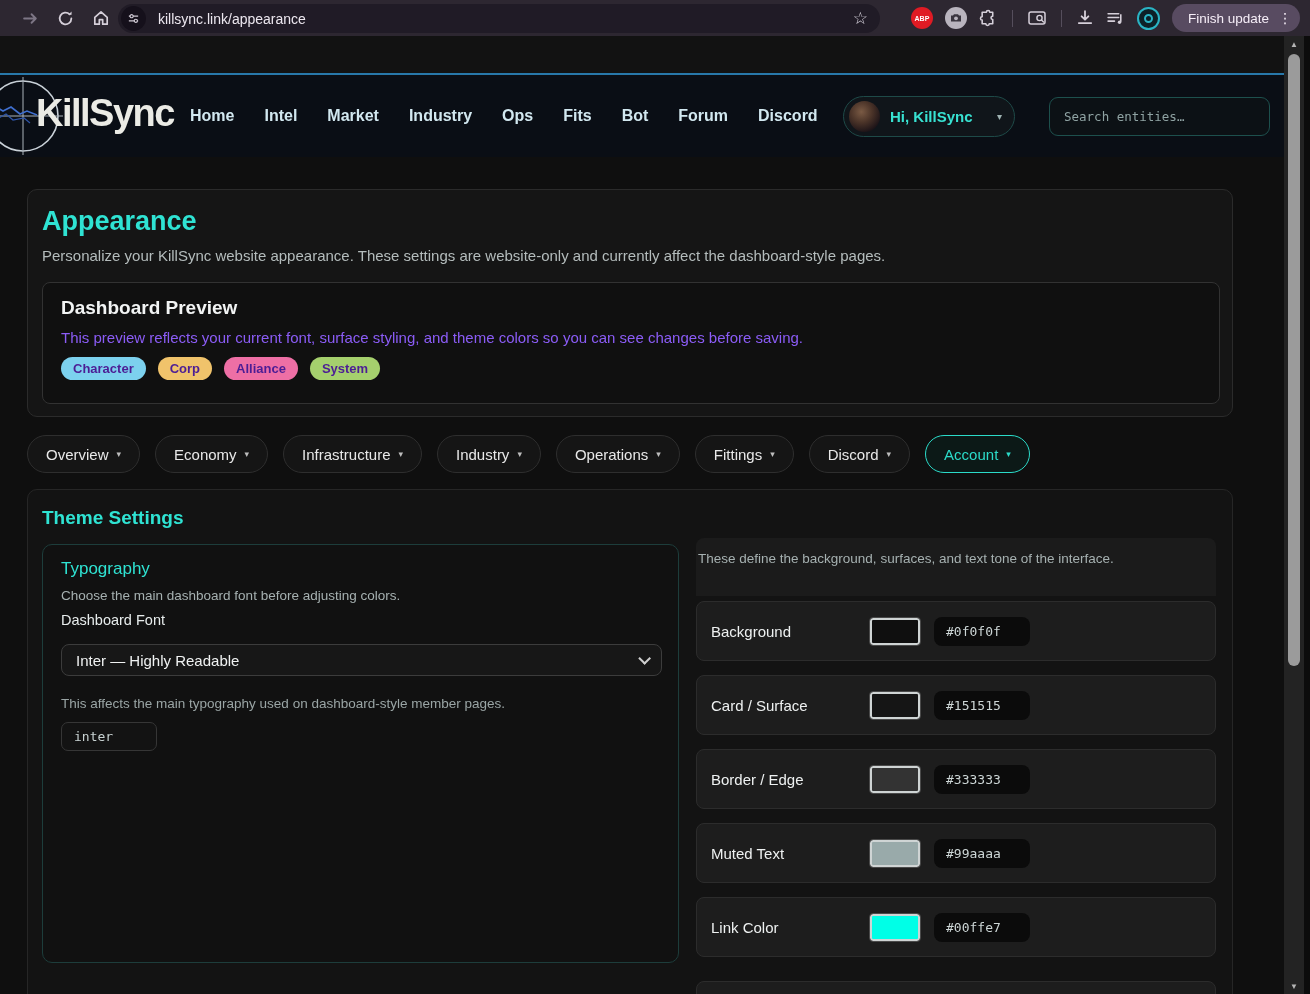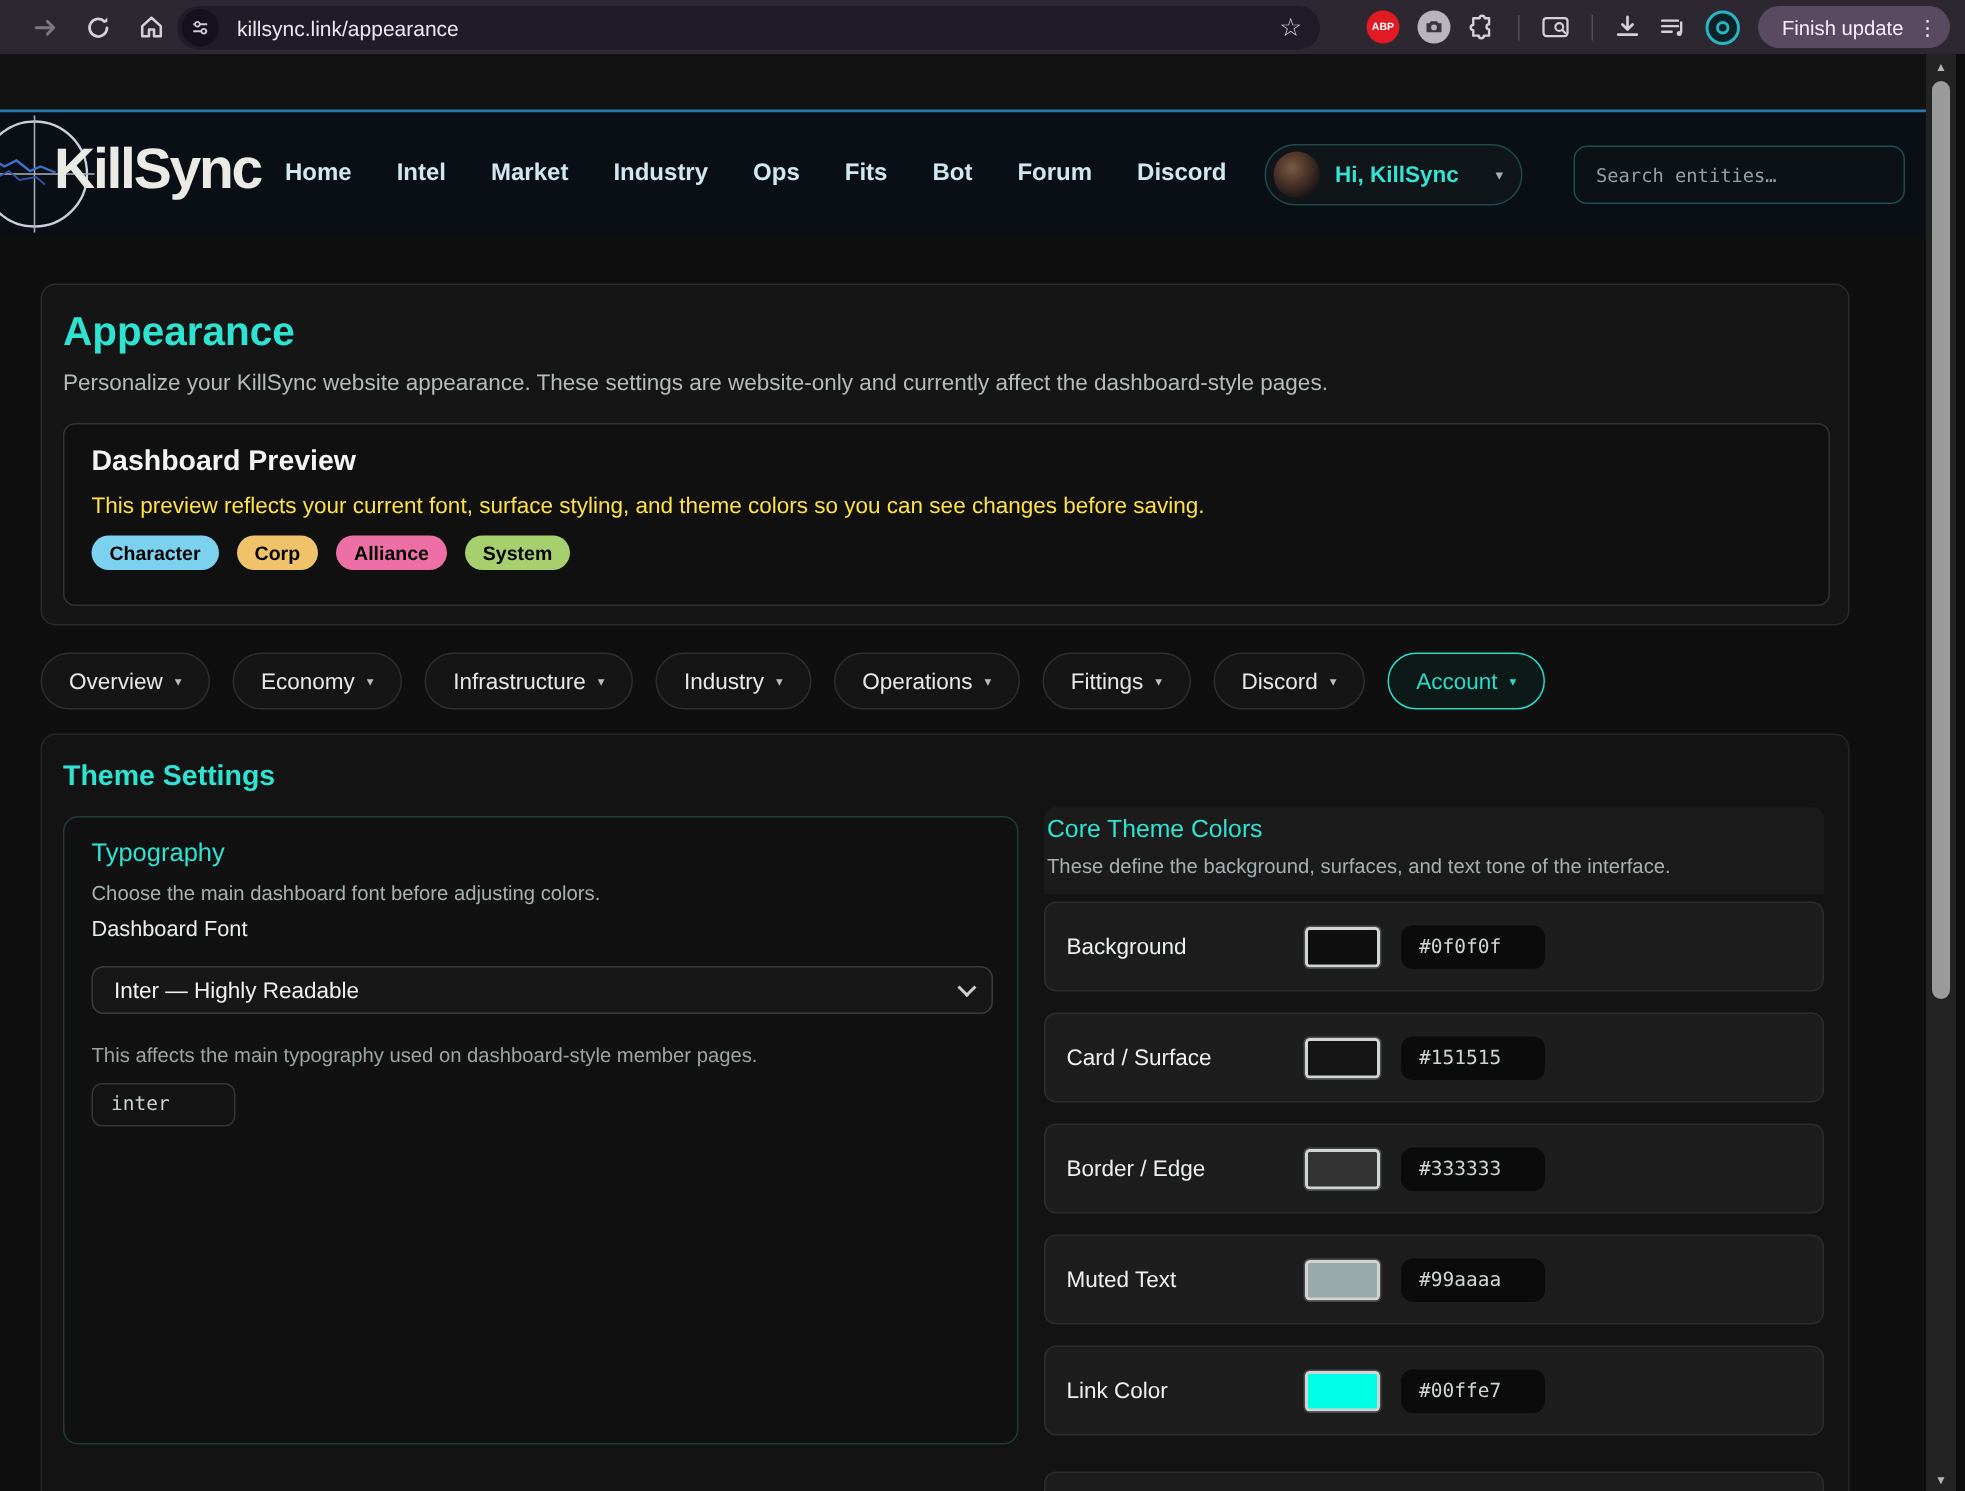--- a/index.html
+++ b/index.html
@@ -42,23 +42,23 @@
   .search-box { position:absolute; left:1049px; top:22px; width:221px; height:39px; }
   .search-box input { width:100%; height:100%; background:#0c1115; border:1px solid #1d504d; border-radius:9px; color:#cfe0e0; font-family:"DejaVu Sans Mono", monospace; font-size:12.5px; padding:0 14px; outline:none; }
   .search-box input::placeholder { color:#8fa3a3; }
 
   
   .appearance-card { position:absolute; left:27px; top:153px; width:1206px; height:228px; background:#151515; border:1px solid #2b2b2b; border-radius:10px; }
   .appearance-title { position:absolute; left:14px; top:16px; font-size:27px; font-weight:800; color:#2fe3d3; }
   .appearance-desc { position:absolute; left:14px; top:57px; font-size:15px; color:#b4bcbc; }
   .preview-card { position:absolute; left:14px; top:92px; width:1178px; height:122px; background:#101010; border:1px solid #323232; border-radius:8px; }
   .preview-title { position:absolute; left:18px; top:14px; font-size:19px; font-weight:800; color:#f2f4f4; }
-  .preview-desc { position:absolute; left:18px; top:46px; font-size:15px; color:#fde047; }
+  .preview-desc { position:absolute; left:18px; top:46px; font-size:15px; color:#8b5cf6; }
   .badges { position:absolute; left:18px; top:74px; display:flex; gap:12px; }
-  .badge { height:23px; border-radius:12px; padding:0 12px; font-size:13px; font-weight:bold; color:#000000; display:flex; align-items:center; }
+  .badge { height:23px; border-radius:12px; padding:0 12px; font-size:13px; font-weight:bold; color:#4c1d95; display:flex; align-items:center; }
 
   
   .tabs { position:absolute; left:27px; top:399px; display:flex; gap:15px; }
   .tab { height:38px; border-radius:20px; background:#151515; border:1px solid #2e2e2e; color:#e8e8e8; font-size:15px; display:flex; align-items:center; gap:8px; padding:0 18px; cursor:pointer; }
   .tab .caret { font-size:9px; color:#bdbdbd; }
   .tab.active { border:1px solid #2bdbc9; color:#2bdbc9; background:#0c1917; }
   .tab.active .caret { color:#2bdbc9; }
 
   
   .theme-card { position:absolute; left:27px; top:453px; width:1206px; height:520px; background:#131313; border:1px solid #262626; border-radius:10px; overflow:hidden; }
@@ -265,21 +265,20 @@
       <div class="select-box">
         <span>Inter — Highly Readable</span>
         <span class="select-chevron"></span>
       </div>
       <div class="font-helper">This affects the main typography used on dashboard-style member pages.</div>
       <div class="font-chip mono">inter</div>
     </div>
 
     <div class="colors-col">
       <div class="colors-head">
-        <div class="colors-title">Core Theme Colors</div>
         <div class="colors-sub">These define the background, surfaces, and text tone of the interface.</div>
       </div>
 
       <div class="color-row" style="top:63px;">
         <span class="row-label">Background</span>
         <span class="swatch" style="background-color: rgb(15, 15, 15);"></span>
         <span class="hex-chip mono">#0f0f0f</span>
       </div>
       <div class="color-row" style="top:137px;">
         <span class="row-label">Card / Surface</span>

